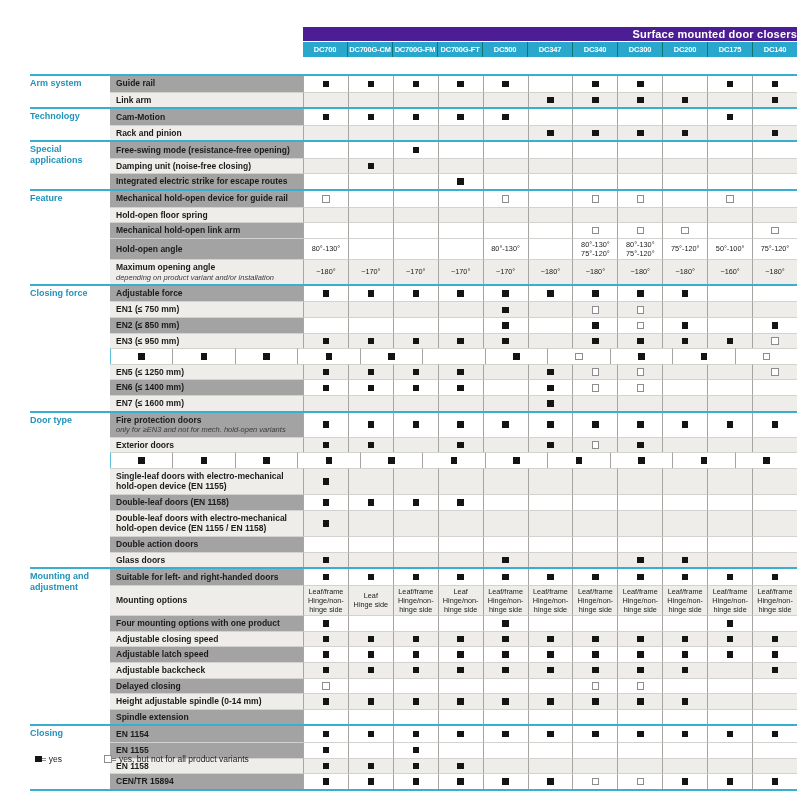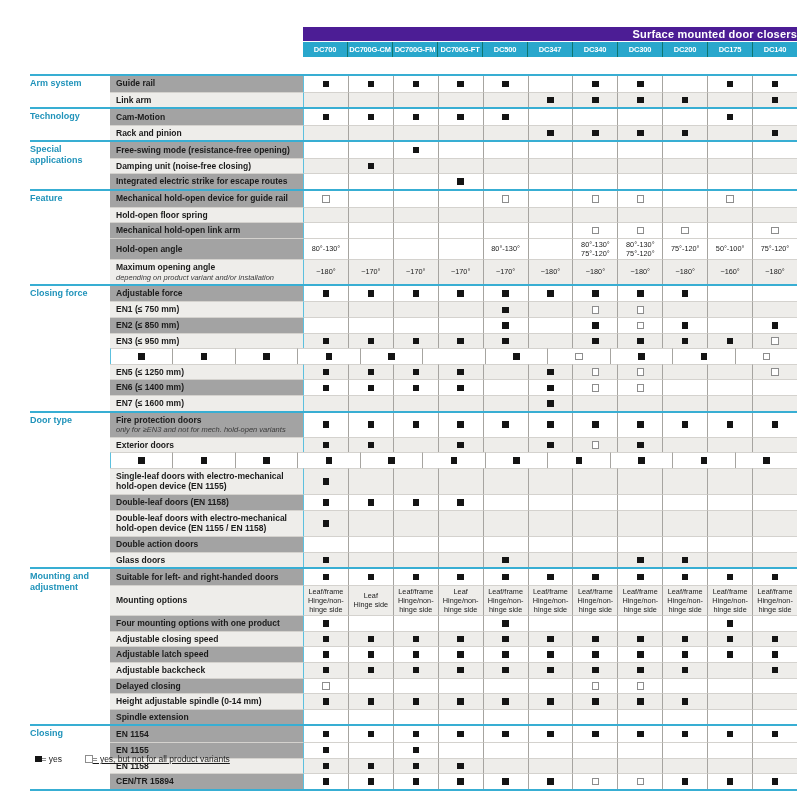--- a/index.html
+++ b/index.html
@@ -44,21 +44,21 @@
     font-size:7.3px;text-align:center;white-space:pre-line;line-height:1.25;
     min-height:15.5px;box-sizing:border-box;padding:1px 0;overflow:hidden;
   }
   .cell.first{border-left:1px solid #5cc0de;}
   .row.shaded .lbl,.row.shaded .cell{background:#eeedea;}
   .sqf{width:6.5px;height:6.5px;background:#141414;flex:none;}
   .sqo{width:5.5px;height:5.5px;border:1px solid #8d8d8d;background:#fff;flex:none;}
   
   .legend{position:absolute;left:35px;top:754px;font-size:8.5px;display:flex;align-items:center;}
   .legend .item{display:flex;align-items:center;}
-  .legend .item + .item{margin-left:23px;text-decoration:underline;}
+  .legend .item + .item{margin-left:42px;}
   .legend .sqf,.legend .sqo{display:inline-block;}
 </style>
 </head>
 <body>
 
 <div class="table">
   <div class="thead">
     <div class="hspacer"></div>
     <div class="banner">Surface mounted door closers</div>
   </div>

